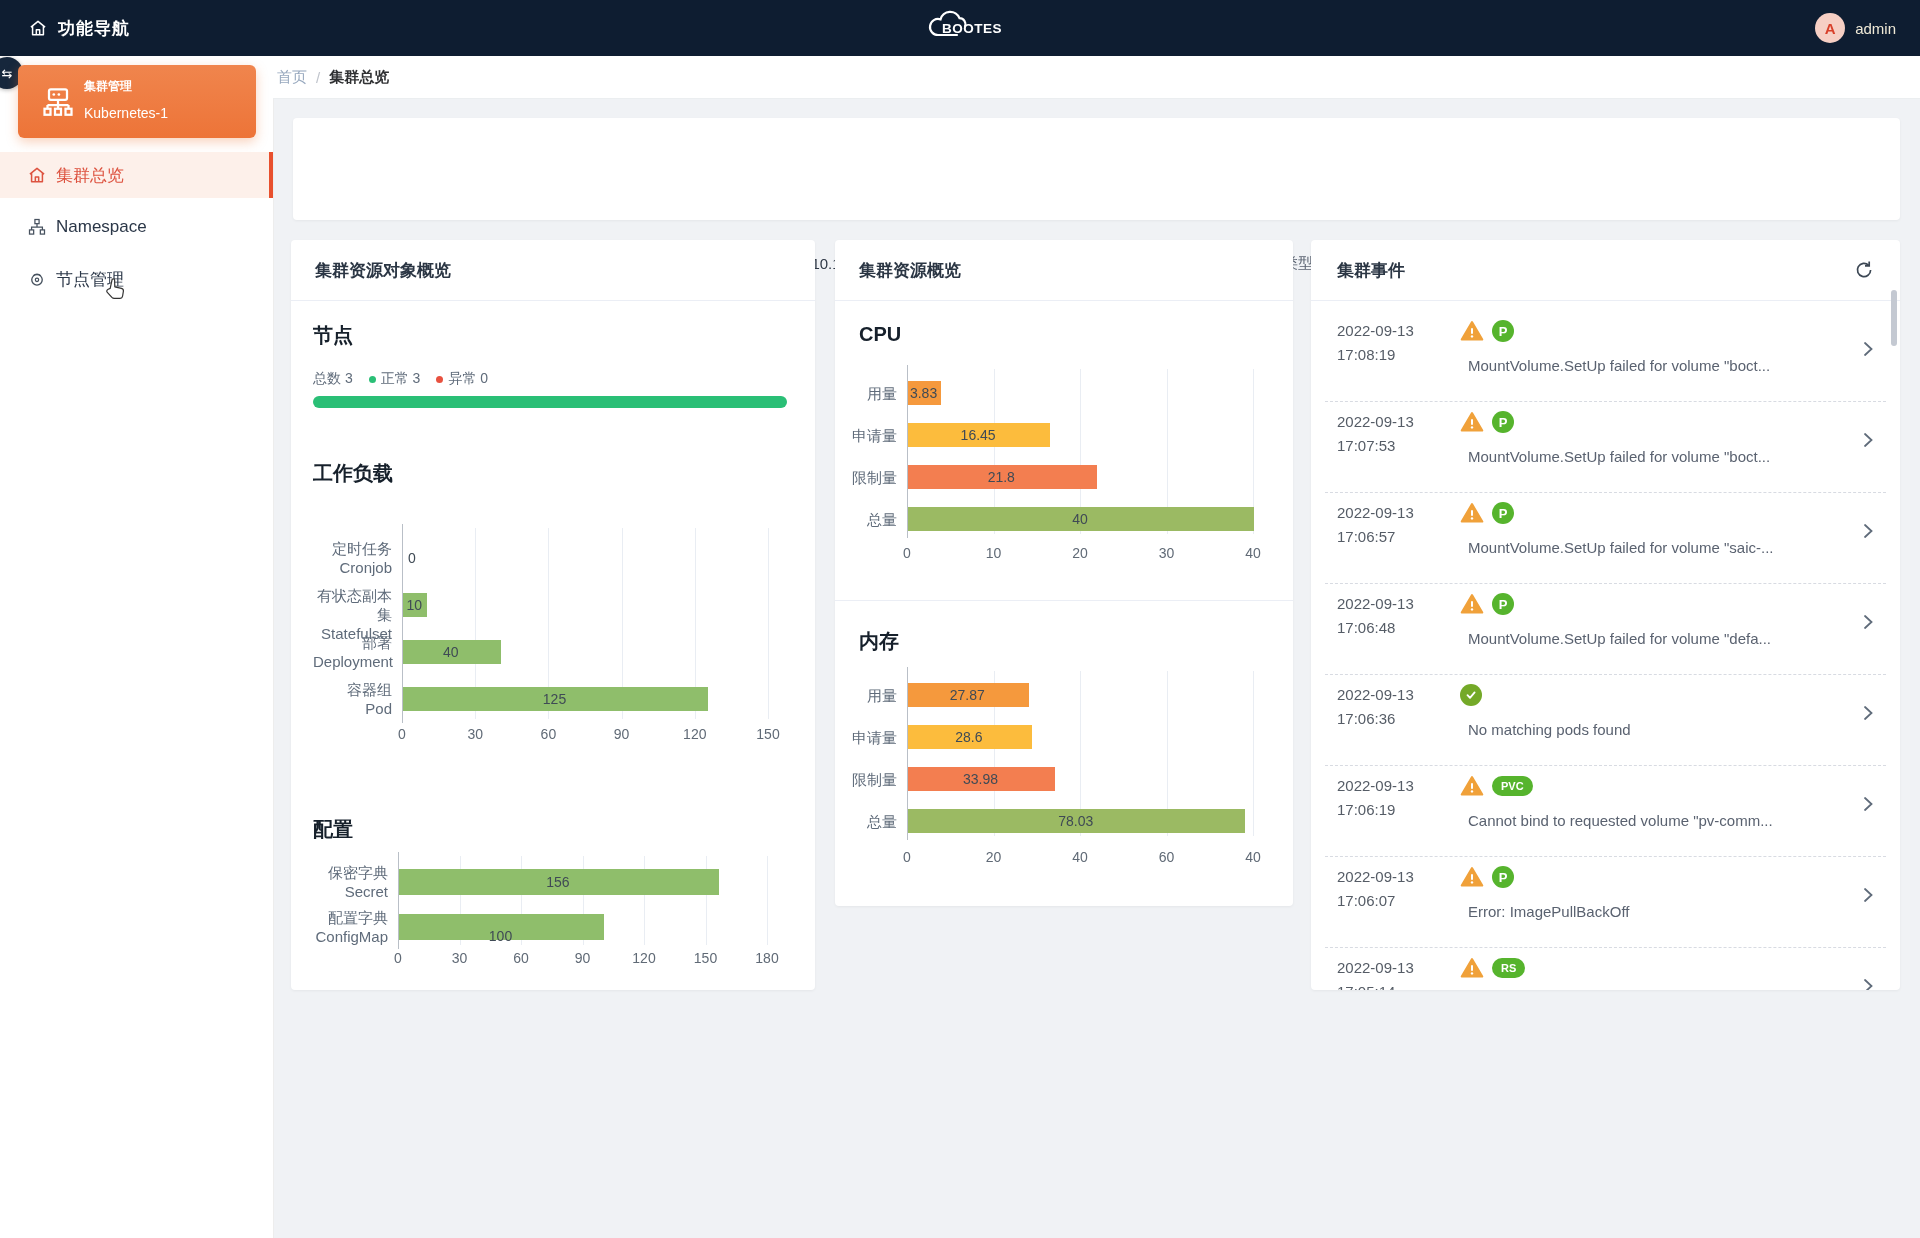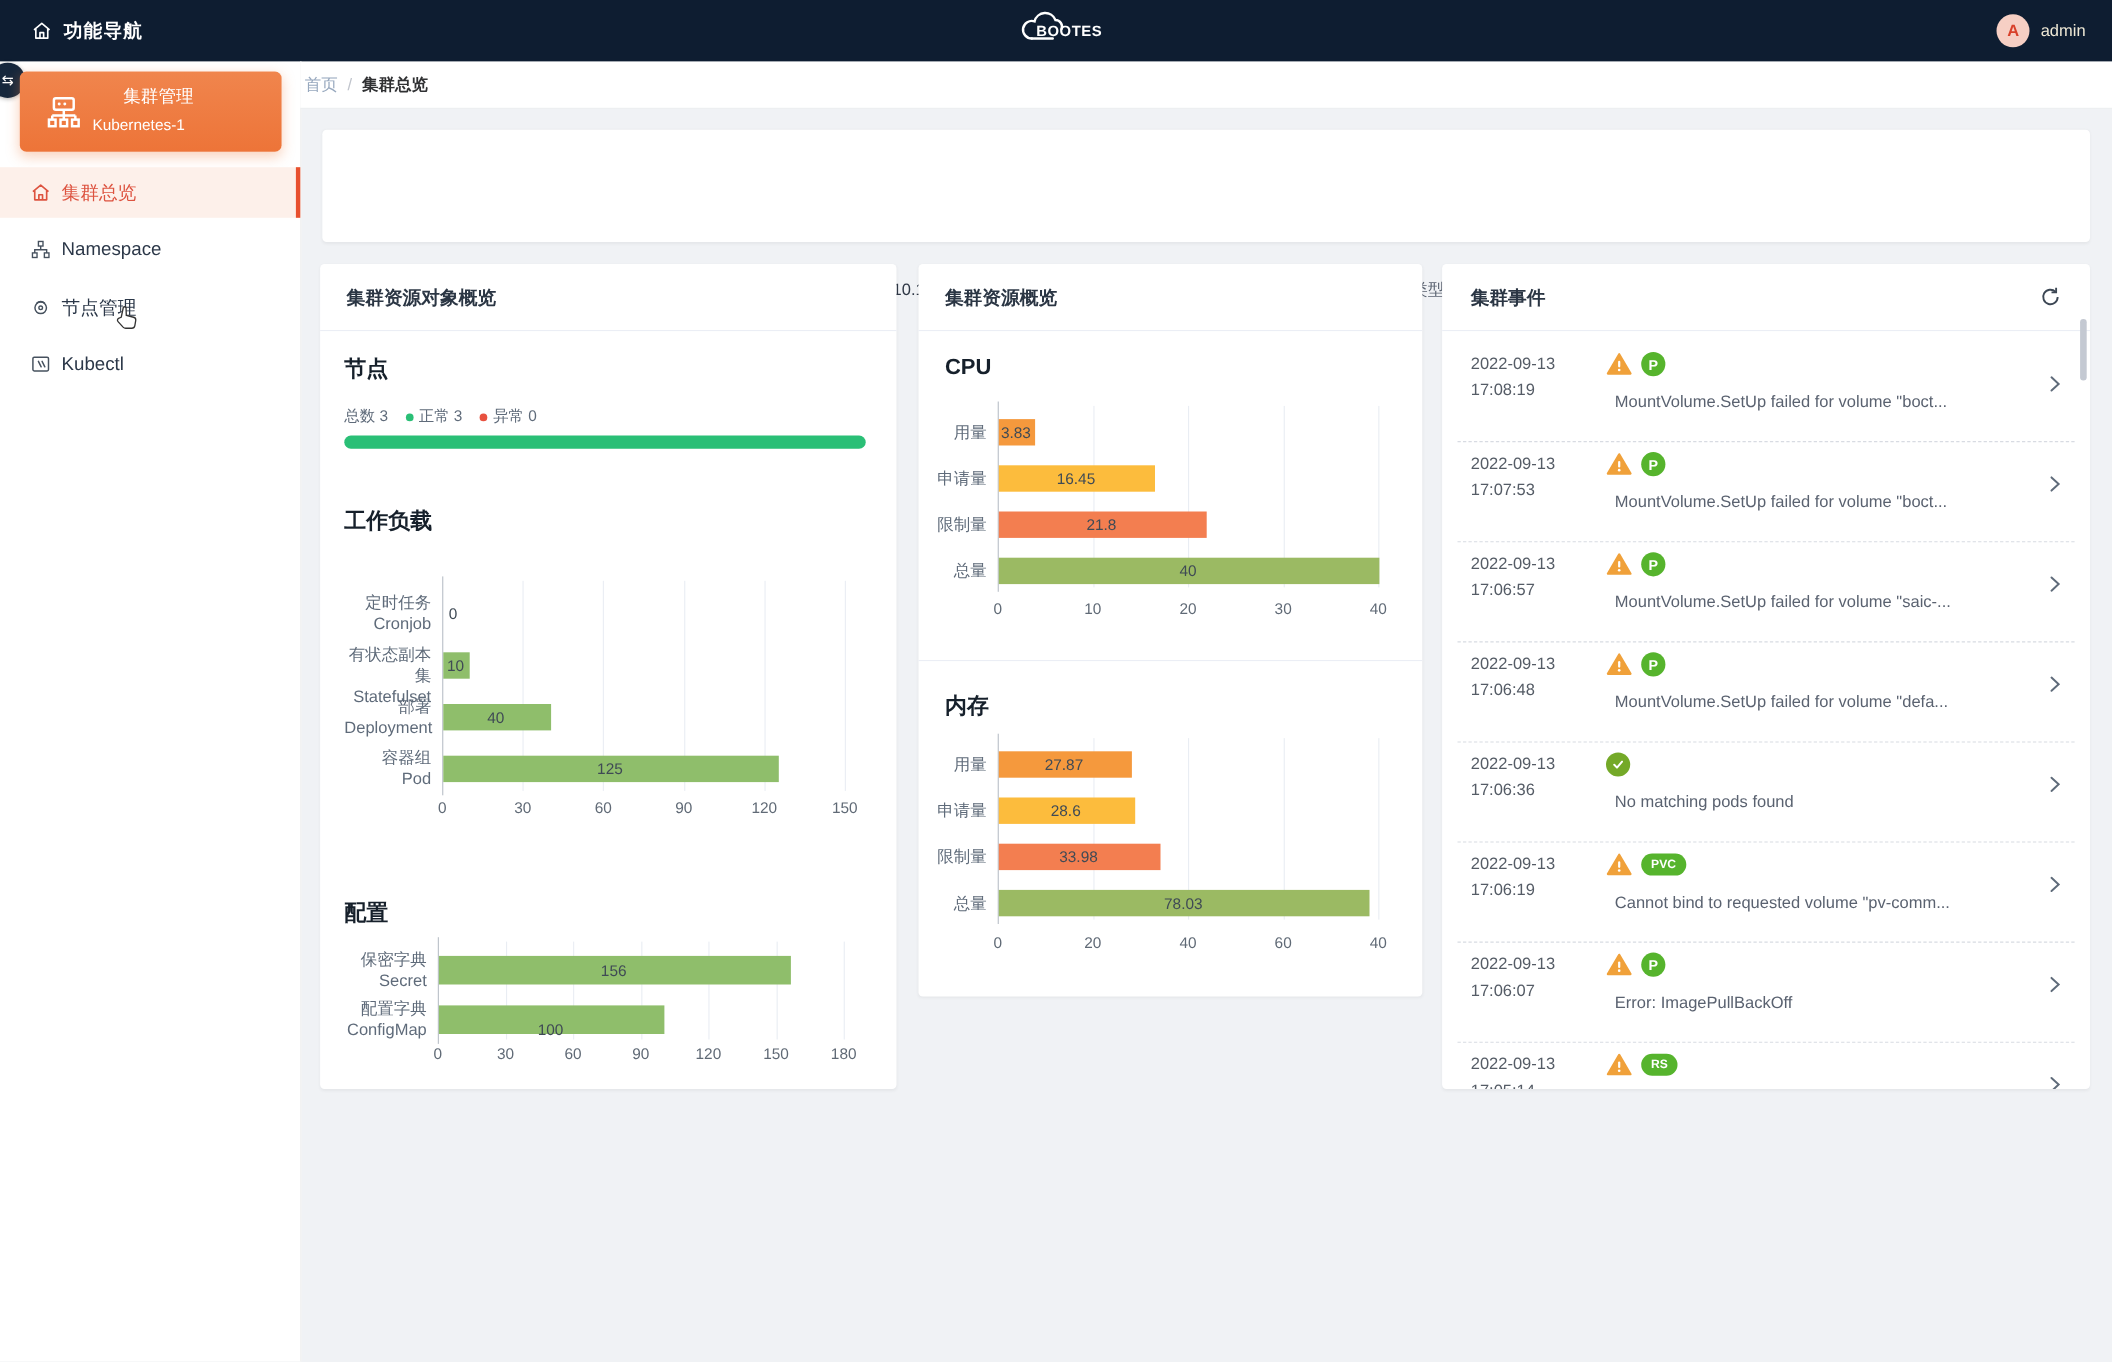--- a/index.html
+++ b/index.html
@@ -9,21 +9,21 @@
   .nav-left{position:absolute;left:28px;top:0;height:56px;display:flex;align-items:center;gap:10px;cursor:pointer;}
   .nav-left span{font-size:17px;font-weight:bold;letter-spacing:1px;}
   .brand{position:absolute;left:50%;top:10px;transform:translateX(-50%);}
   .user{position:absolute;right:24px;top:0;height:56px;display:flex;align-items:center;gap:10px;}
   .avatar{width:30px;height:30px;border-radius:50%;background:#f6cfc4;color:#d8402a;font-weight:bold;font-size:15px;display:flex;align-items:center;justify-content:center;}
   .user-name{color:#efe9d6;font-size:15px;}
   
   .sidebar{position:absolute;left:0;top:56px;width:273px;height:1182px;background:#fff;border-right:1px solid #ededed;}
   .collapse-btn{position:absolute;left:-9px;top:1px;width:32px;height:32px;border-radius:50%;background:#16273c;color:#fff;display:flex;align-items:center;justify-content:center;font-size:13px;cursor:pointer;box-shadow:0 1px 4px rgba(0,0,0,.3);}
   .cluster-card{position:absolute;left:18px;top:9px;width:238px;height:73px;border-radius:6px;background:linear-gradient(180deg,#f0854d,#ed7438);box-shadow:0 4px 12px rgba(238,125,66,.35);color:#fff;cursor:pointer;}
-  .cluster-card .cc-title{position:absolute;left:66px;top:13px;font-size:16px;font-weight:normal;margin-left:28px;}
+  .cluster-card .cc-title{position:absolute;left:66px;top:13px;font-size:12px;font-weight:bold;}
   .cluster-card .cc-sub{position:absolute;left:66px;top:40px;font-size:14px;}
   .cluster-card .cc-icon{position:absolute;left:22px;top:19px;}
   .menu{position:absolute;left:0;top:96px;width:273px;}
   .menu-item{position:relative;height:46px;margin-bottom:6px;display:flex;align-items:center;cursor:pointer;color:#2b3748;font-size:17px;}
   .menu-item .mi-icon{position:absolute;left:27px;width:20px;height:20px;display:flex;align-items:center;justify-content:center;}
   .menu-item .mi-label{position:absolute;left:56px;white-space:nowrap;}
   .menu-item.active{background:#fdf0ea;color:#dd5340;border-right:4px solid #e8502e;}
   
   .breadcrumb{position:absolute;left:273px;top:56px;width:1647px;height:42px;background:#fff;border-bottom:1px solid #ebeef0;display:flex;align-items:center;}
   .bc-home{margin-left:4px;color:#97a8be;font-size:15px;cursor:pointer;}
@@ -135,29 +135,20 @@
         </div>
         <div class="menu-item">
           <span class="mi-icon">
             <svg width="20" height="20" viewBox="0 0 24 24">
               <circle cx="12" cy="13" r="6.3" fill="none" stroke="#46515e" stroke-width="1.6"></circle>
               <path d="M7.5 8 a6.5 6.5 0 0 1 9 0" fill="none" stroke="#46515e" stroke-width="1.6"></path>
               <circle cx="12" cy="13" r="2" fill="none" stroke="#46515e" stroke-width="1.5"></circle>
             </svg>
           </span>
           <span class="mi-label">节点管理</span>
-        </div>
-        <div class="menu-item">
-          <span class="mi-icon">
-            <svg width="20" height="20" viewBox="0 0 24 24">
-              <rect x="3.5" y="4.5" width="17" height="15" rx="1.5" fill="none" stroke="#46515e" stroke-width="1.6"></rect>
-              <path d="M9.5 9 L12.5 15 M13.5 9 L16.5 15" fill="none" stroke="#46515e" stroke-width="1.6" stroke-linecap="round"></path>
-            </svg>
-          </span>
-          <span class="mi-label">Kubectl</span>
         </div>
       </nav>
   </div>
 
   <div class="breadcrumb">
     <span class="bc-home">首页</span>
     <span class="bc-sep">/</span>
     <span class="bc-cur">集群总览</span>
   </div>
 

